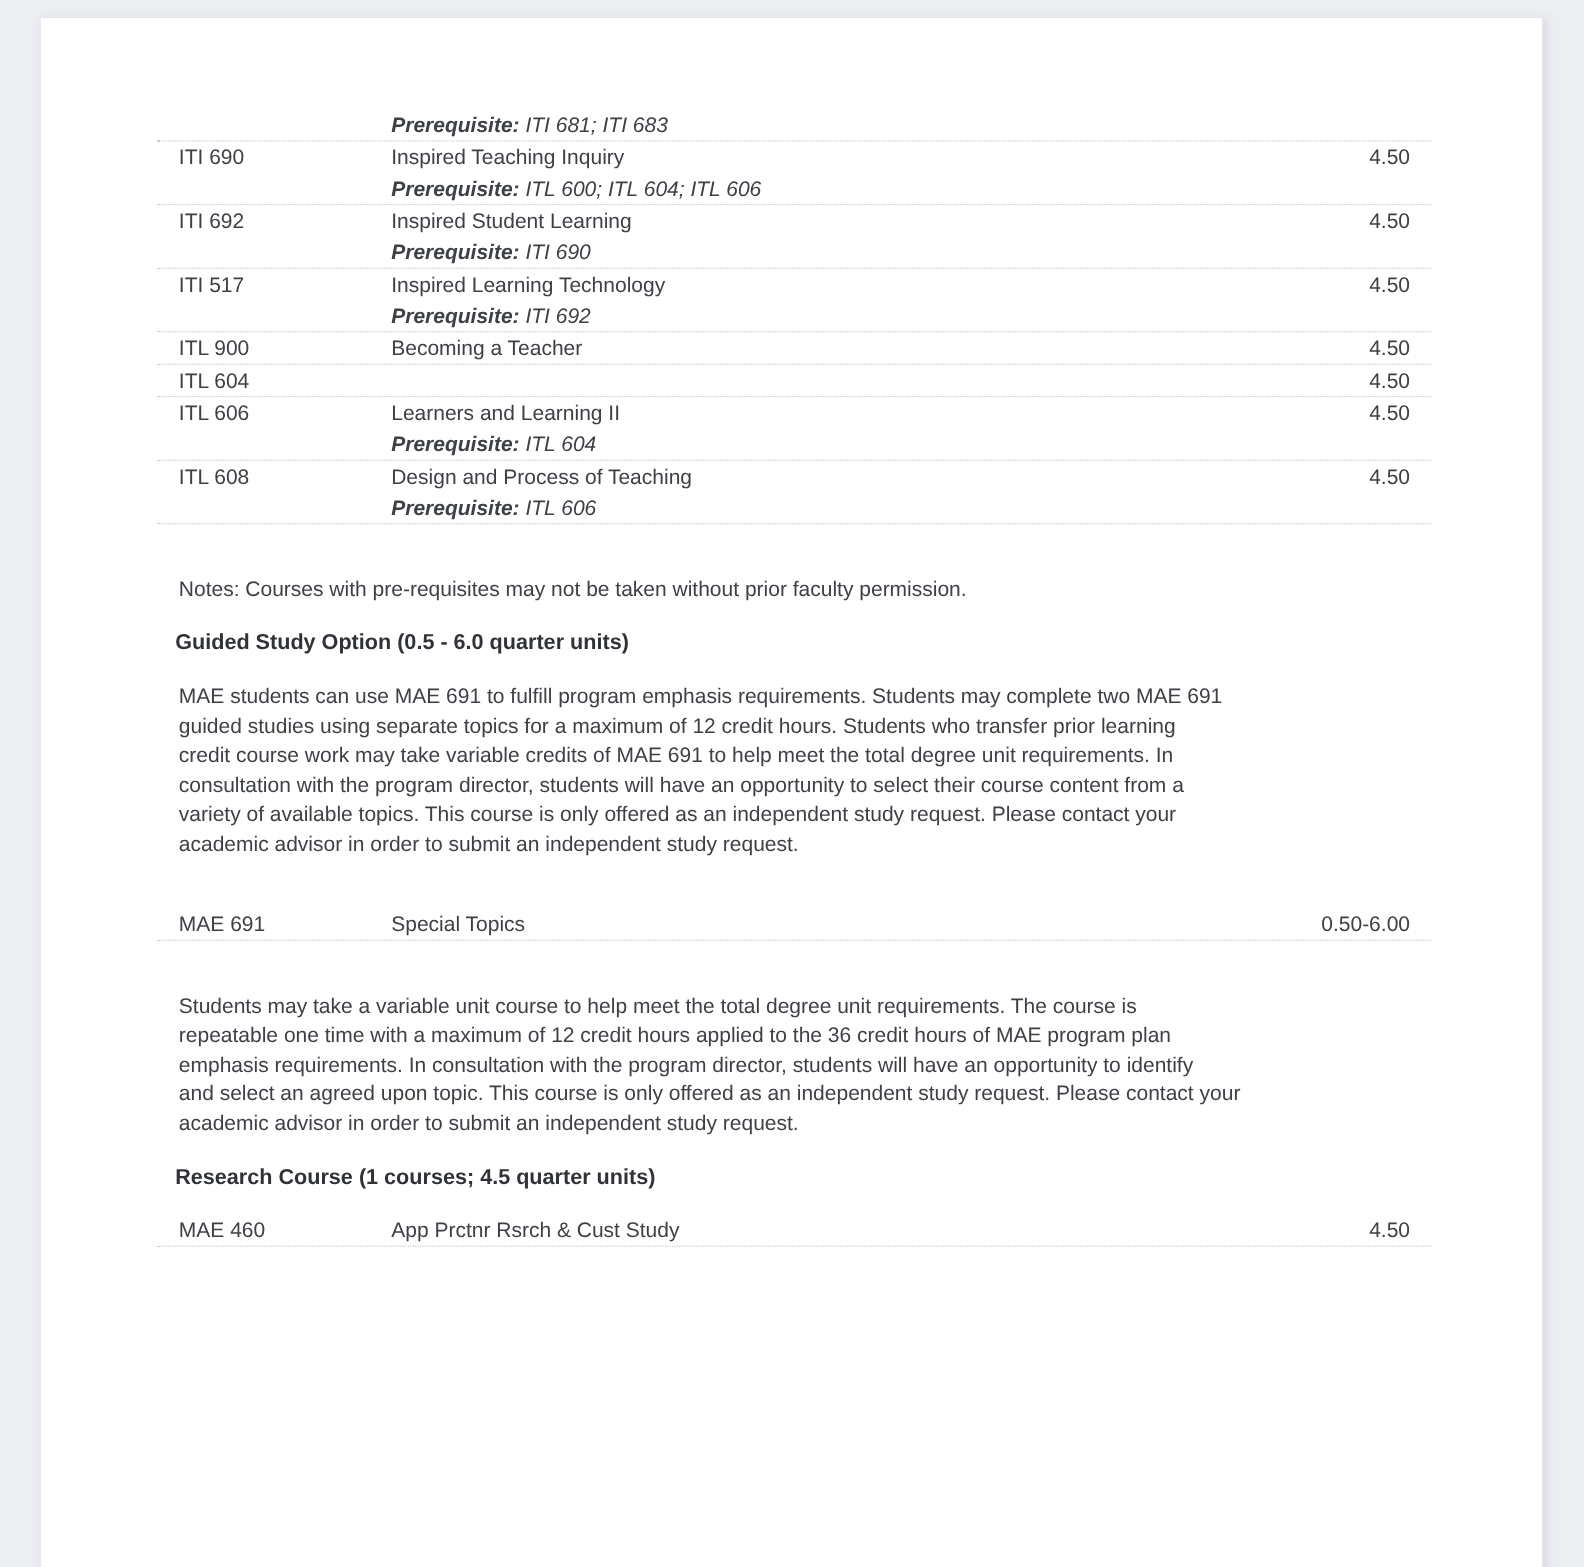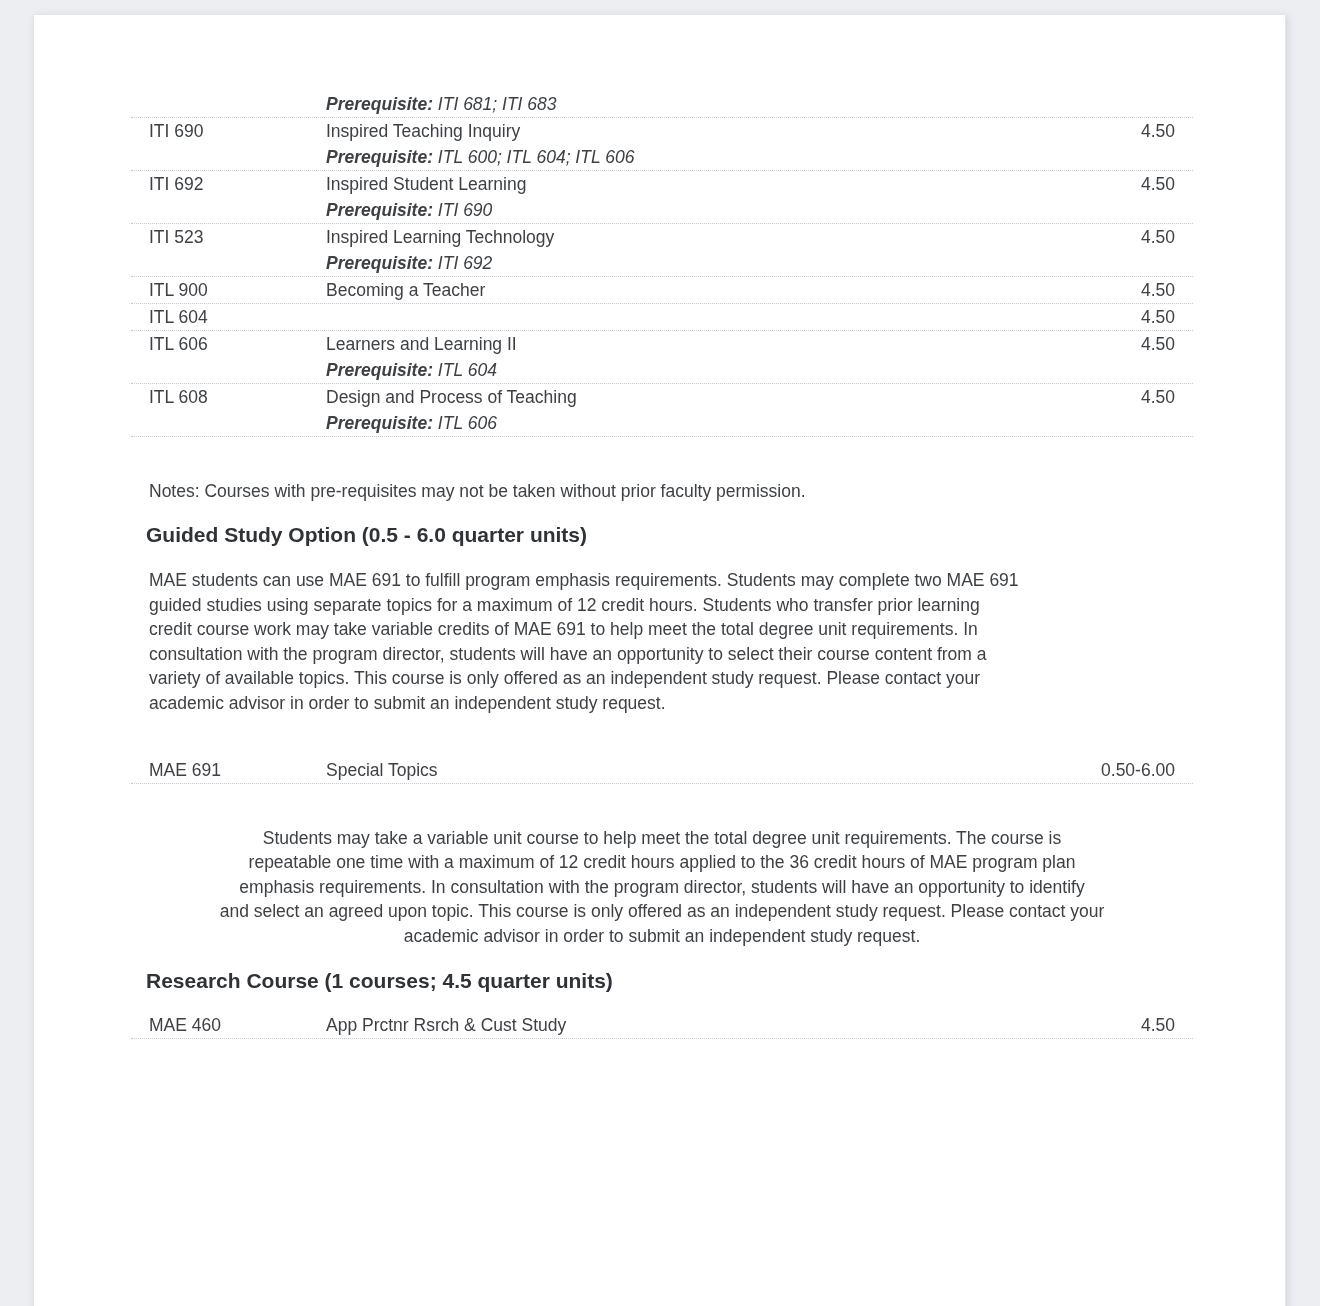--- a/index.html
+++ b/index.html
@@ -41,34 +41,34 @@
   .prereq { margin-left: 177px; font-style: italic; }
   .plabel { font-weight: 700; }
   
   .notes {
     margin: 41px 18px 0 18px;
     font-size: 17.5px;
     line-height: 26px;
   }
   .section-heading {
     margin: 18px 15px 0 15px;
-    font-size: 21px;
+    font-size: 18px;
     line-height: 26px;
     font-weight: 700;
     color: #2f3237;
   }
   .para {
     margin: 20px 18px 0 18px;
     font-size: 17.5px;
     line-height: 24.6px;
     white-space: pre-line;
   }
   .single-table { margin-top: 41px; }
   .single-table.mt-sm { margin-top: 18px; }
-  .para.mt-lg { margin-top: 42px; text-align: center; }
+  .para.mt-lg { margin-top: 42px; }
   .section-heading.mt-md { margin-top: 19px; }
 </style>
 </head>
 <body>
 
 <div class="paper">
   <div class="content">
 
     <div class="ctable">
 
@@ -89,21 +89,21 @@
         <div class="crow-main">
           <span class="ccode">ITI 692</span>
           <span class="ctitle">Inspired Student Learning</span>
           <span class="ccredits">4.50</span>
         </div>
         <div class="prereq"><span class="plabel">Prerequisite:</span> <span>ITI 690</span></div>
       </div>
 
       <div class="crow">
         <div class="crow-main">
-          <span class="ccode">ITI 523</span>
+          <span class="ccode">ITI 517</span>
           <span class="ctitle">Inspired Learning Technology</span>
           <span class="ccredits">4.50</span>
         </div>
         <div class="prereq"><span class="plabel">Prerequisite:</span> <span>ITI 692</span></div>
       </div>
 
       <div class="crow">
         <div class="crow-main">
           <span class="ccode">ITL 900</span>
           <span class="ctitle">Becoming a Teacher</span>

